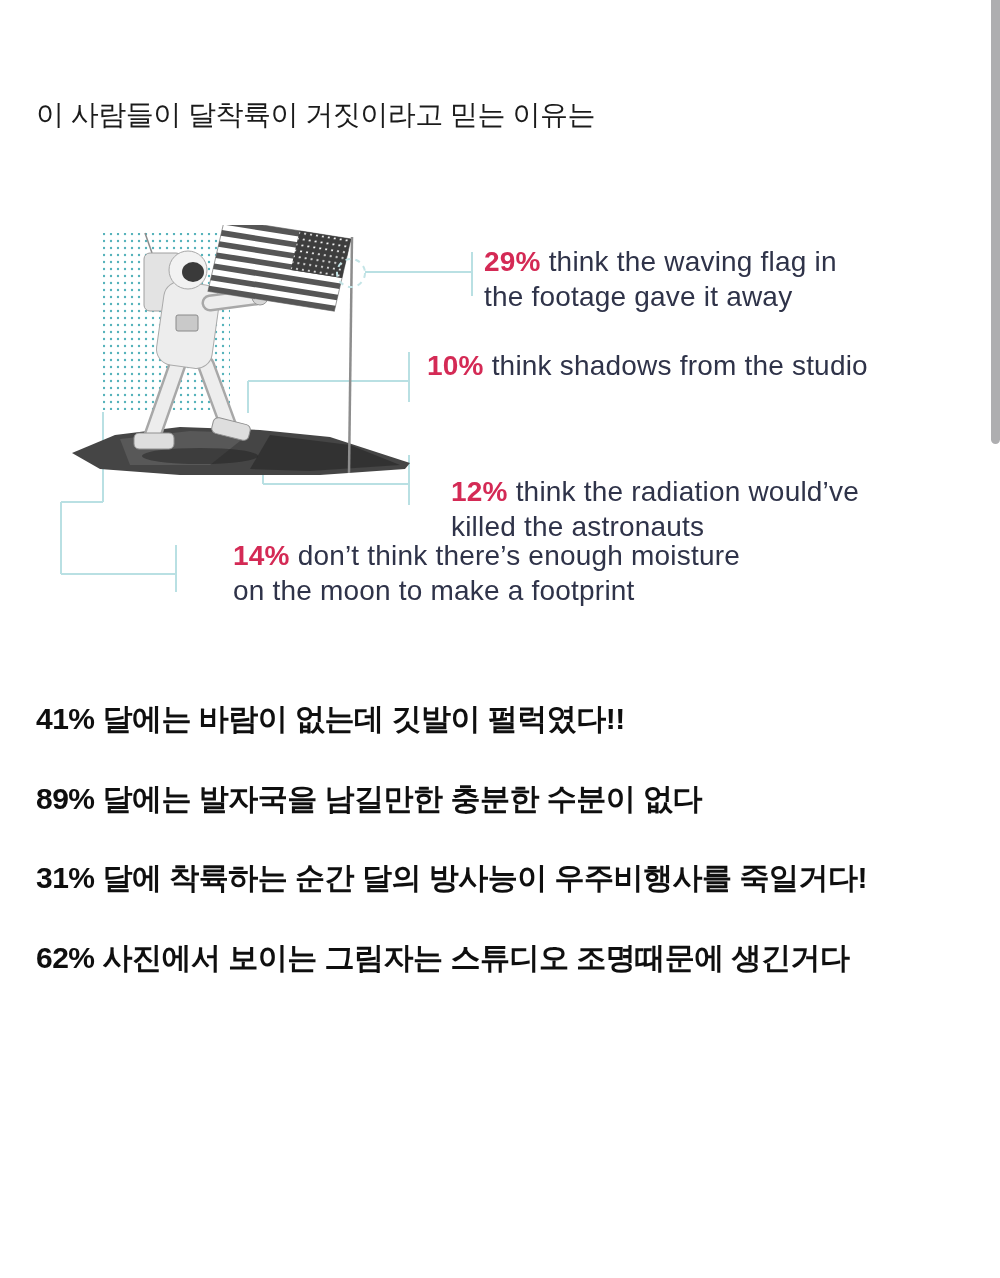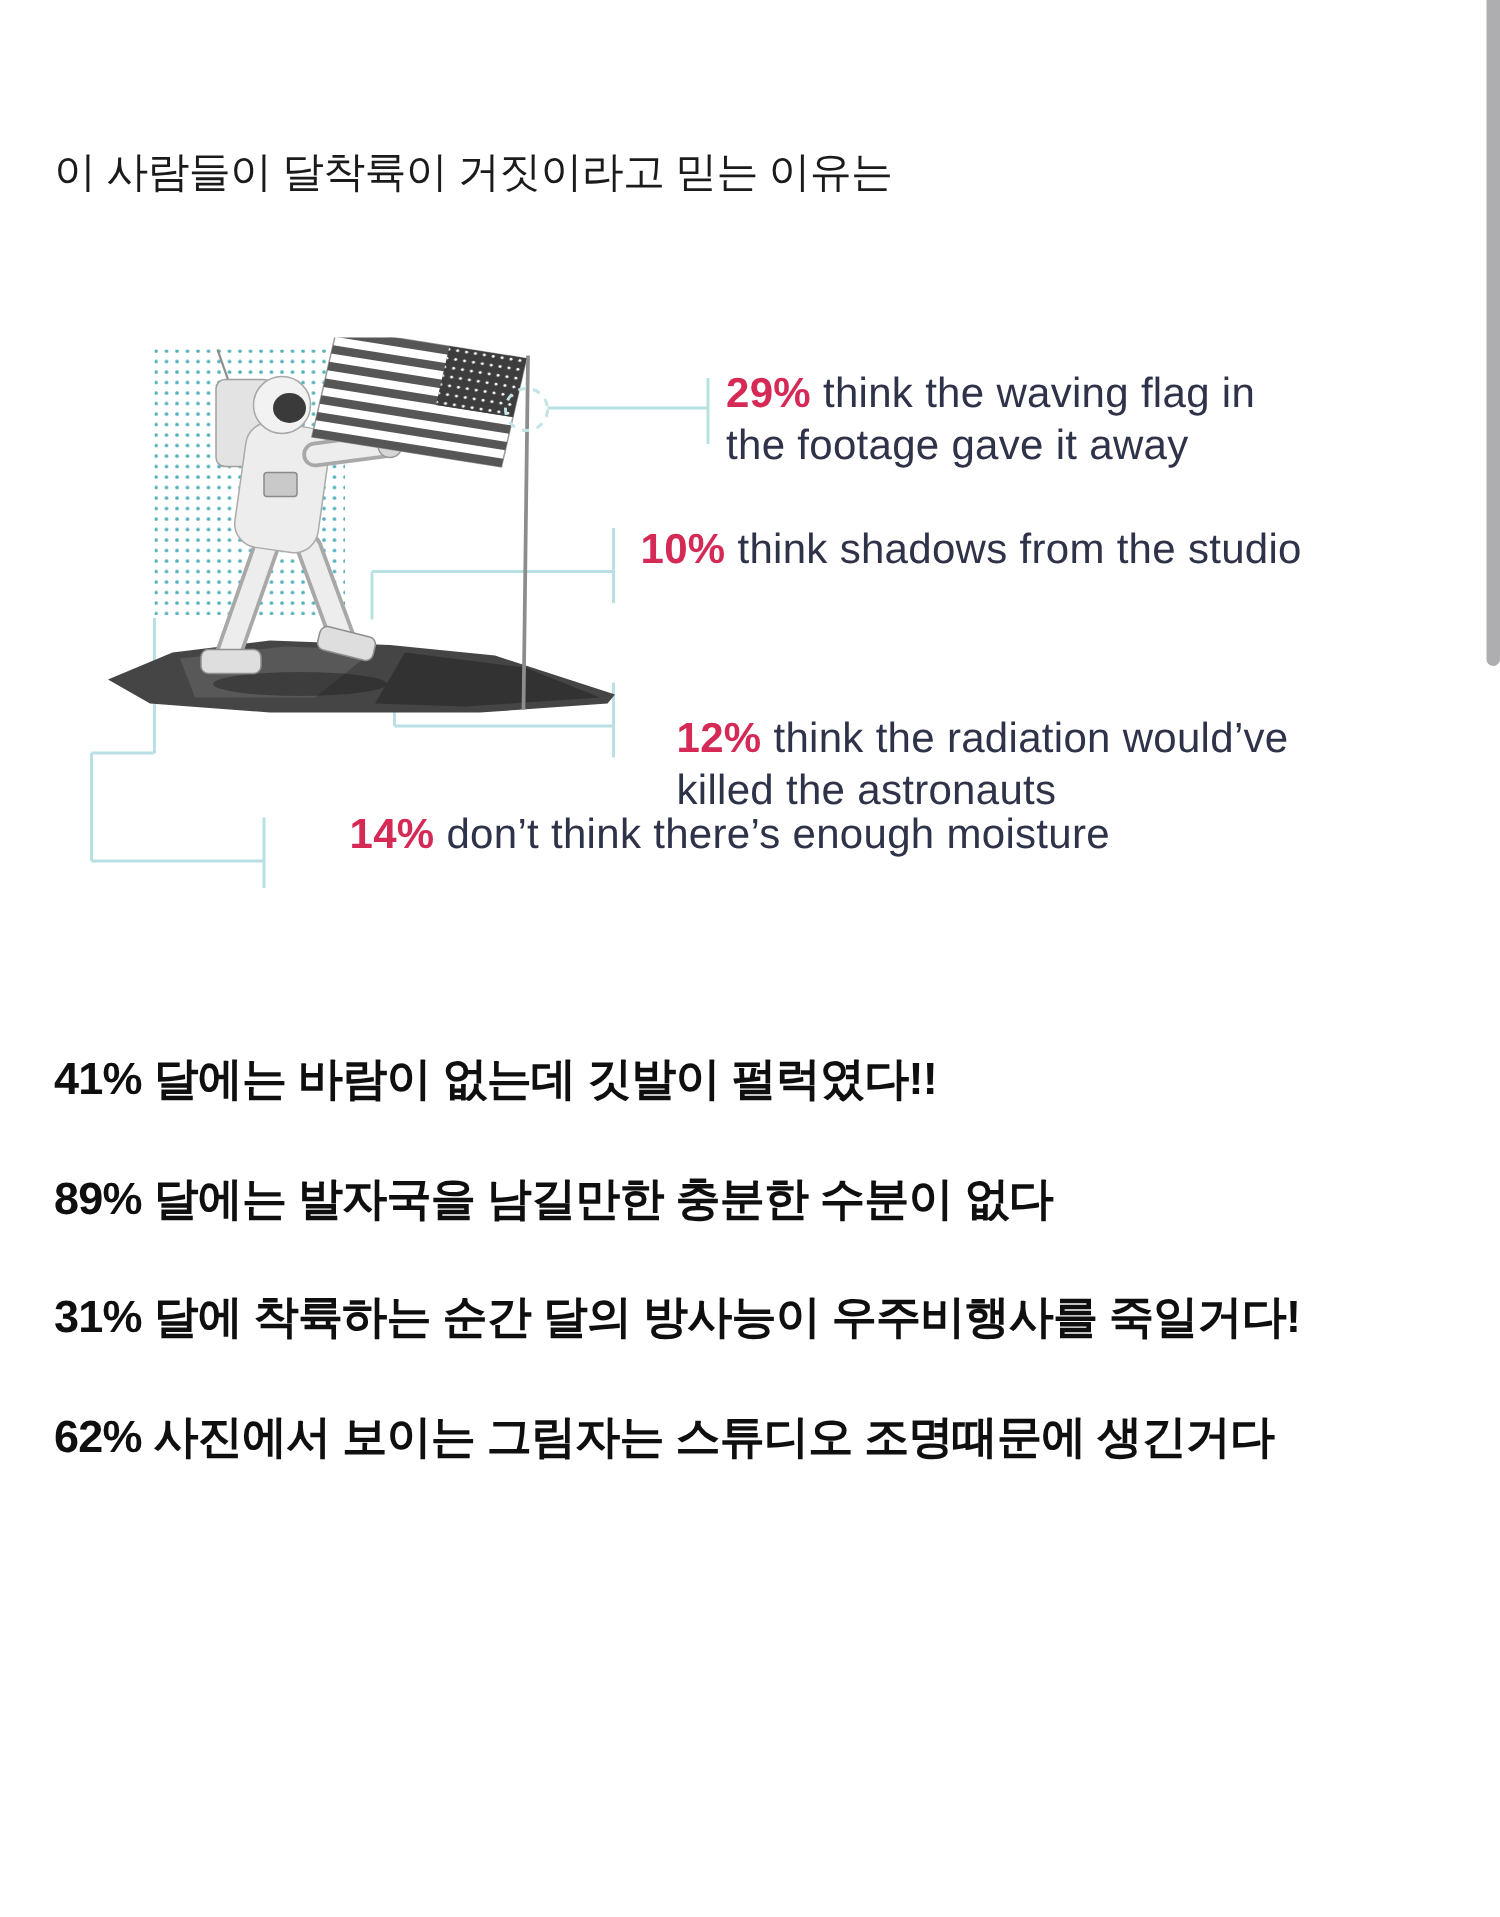--- a/index.html
+++ b/index.html
@@ -125,20 +125,21 @@
   </div>
   <div class="stat stat10">
     <span class="pct">10%</span><span> think shadows from the studio</span><br>
   </div>
   <div class="stat stat12">
     <span class="pct">12%</span><span> think the radiation would’ve</span><br>
     <span>killed the astronauts</span>
   </div>
   <div class="stat stat14">
     <span class="pct">14%</span><span> don’t think there’s enough moisture</span><br>
+    <span>on the moon to make a footprint</span>
   </div>
 
   <div class="kr-stat s1">41% 달에는 바람이 없는데 깃발이 펄럭였다!!</div>
   <div class="kr-stat s2">89% 달에는 발자국을 남길만한 충분한 수분이 없다</div>
   <div class="kr-stat s3">31% 달에 착륙하는 순간 달의 방사능이 우주비행사를 죽일거다!</div>
   <div class="kr-stat s4">62% 사진에서 보이는 그림자는 스튜디오 조명때문에 생긴거다</div>
 
 
   <div class="scroll-thumb"></div>
 

